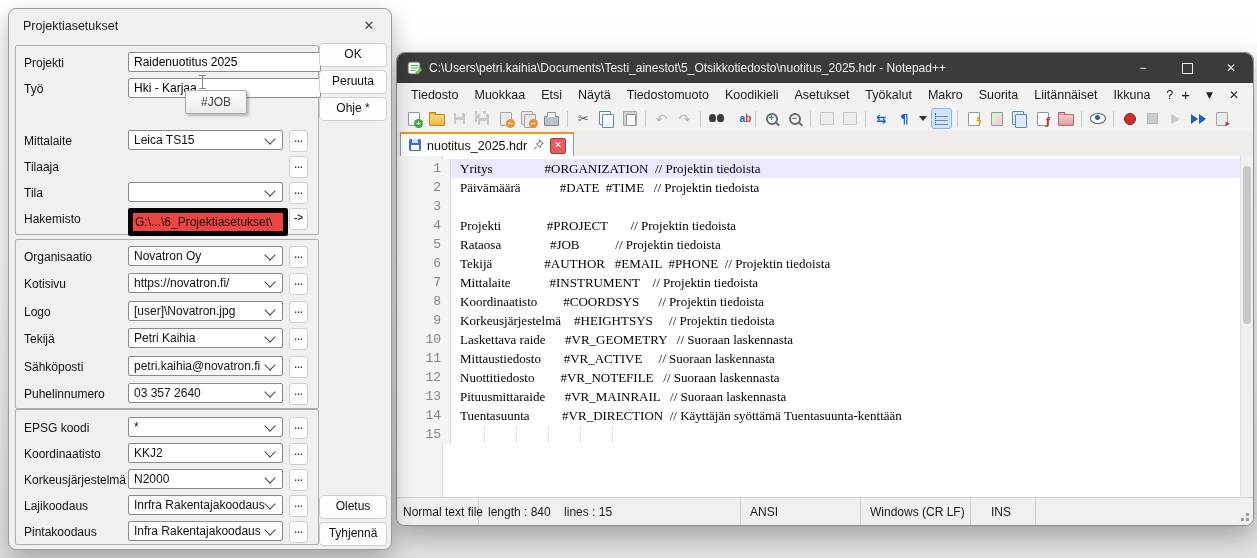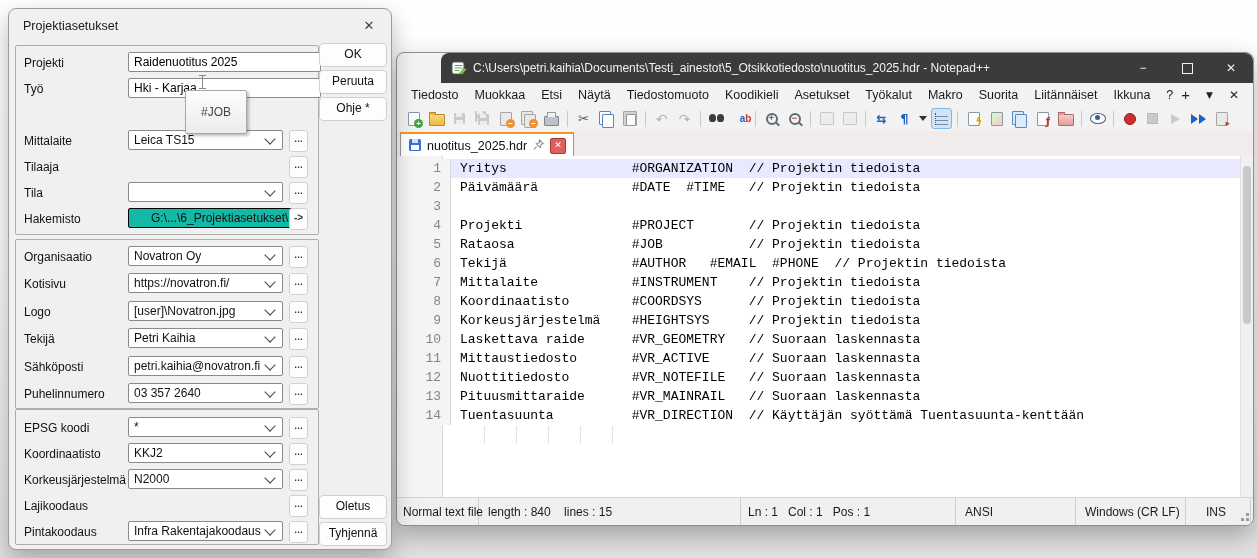--- a/index.html
+++ b/index.html
@@ -5,21 +5,21 @@
   html,body{margin:0;padding:0;}
   body{font-family:"Liberation Sans",sans-serif;font-size:12px;color:#111;}
   #screen{position:relative;width:1257px;height:558px;overflow:hidden;
           background:linear-gradient(180deg,#ffffff 0%,#fbfbfb 45%,#e2e2e2 100%);}
 
   
   #npp{position:absolute;left:396px;top:52px;width:856px;height:472px;
        background:#f2f2f2;border:1px solid #8f8f8f;border-radius:8px;
        box-shadow:0 10px 26px rgba(0,0,0,.30);}
   .npp-titlebar{position:absolute;left:0;top:0;right:0;height:30px;background:#3b3b3b;
-       border-radius:8px 8px 0 0;display:flex;align-items:center;color:#f2f2f2;margin-left:44px;}
+       border-radius:8px 8px 0 0;display:flex;align-items:center;color:#f2f2f2;}
   .npp-titlebar .appicon{margin:0 6px 0 10px;width:16px;height:16px;flex:0 0 auto;}
   .npp-title-text{font-size:12px;white-space:nowrap;overflow:hidden;flex:1;}
   .winbtn{width:44px;height:30px;display:flex;align-items:center;justify-content:center;
        color:#efefef;font-size:12px;flex:0 0 auto;}
   .winbtn.close{border-radius:0 8px 0 0;}
   .maxglyph{width:9px;height:9px;border:1px solid #efefef;display:inline-block;}
 
   .npp-menubar{position:absolute;left:0;top:30px;right:0;height:23px;background:#f2f2f2;
        display:flex;align-items:center;padding-left:6px;border-bottom:1px solid #e6e6e6;text-align:right;}
   .menu-item{padding:0 8px;line-height:22px;font-size:12.5px;color:#1a1a1a;white-space:nowrap;}
@@ -96,21 +96,21 @@
   .tab-label{font-size:12.5px;color:#111;white-space:nowrap;}
   .tab-close{width:14px;height:14px;border-radius:2px;background:#e35d5d;border:1px solid #a33a3a;
       color:#fff;font:bold 9px/12px "DejaVu Sans",sans-serif;text-align:center;}
 
   
   .npp-editor{position:absolute;left:0;top:103px;right:0;height:342px;background:#fff;overflow:hidden;}
   .eline{display:flex;height:19px;line-height:19px;font-family:"Liberation Mono","DejaVu Sans Mono",monospace;
       font-size:13px;}
   .eline .ln{flex:0 0 44px;text-align:right;padding-right:9px;background:#f4f4f4;color:#848490;
       border-right:1px solid #d9d9d9;}
-  .eline .lt{flex:1;white-space:pre;padding-left:9px;color:#000;}
+  .eline .lt{flex:1;white-space:pre;padding-left:9px;color:#000;font-family:Liberation Serif, serif;}
   .eline.current .lt{background:#e8e8ff;}
   .elines{position:absolute;left:0;top:3px;right:12px;}
   .gutter-bg{position:absolute;left:0;top:0;bottom:0;width:45px;background:#f4f4f4;border-right:1px solid #d9d9d9;}
   .vscroll{position:absolute;right:0;top:0;bottom:0;width:12px;background:#f0f0f0;border-left:1px solid #e0e0e0;}
   .vthumb{position:absolute;left:2px;width:8px;top:10px;height:158px;background:#c8c8c8;border-radius:4px;}
   .ig{position:absolute;width:1px;height:16px;border-left:1px dotted #c9c9c9;}
 
   
   .npp-status{position:absolute;left:0;bottom:0;right:0;height:27px;background:#f0f0f0;
       border-top:1px solid #d4d4d4;border-radius:0 0 8px 8px;display:flex;align-items:center;
@@ -135,29 +135,29 @@
   .tin{position:absolute;left:112px;top:0;width:186px;height:18px;border:1px solid #8a8a8a;
       background:#fff;font:12px "Liberation Sans",sans-serif;padding:0 0 0 5px;border-radius:2px;}
   .combo{position:absolute;left:112px;top:0;width:148px;height:18px;border:1px solid #8a8a8a;
       background:#fff;border-radius:2px;display:flex;align-items:center;padding-left:5px;}
   .cval{flex:1;font-size:12px;white-space:nowrap;overflow:hidden;}
   .chev{width:7px;height:7px;border-right:1.5px solid #444;border-bottom:1.5px solid #444;
       transform:rotate(45deg);margin:-3px 8px 0 0;flex:0 0 auto;}
   .dots{position:absolute;left:273px;top:0;width:17px;height:20px;background:#fdfdfd;
       border:1px solid #d0d0d0;border-radius:3px;font:bold 9px/16px "Liberation Sans",sans-serif;
       text-align:center;color:#333;}
-  .pathfield{position:absolute;left:112px;top:0;width:148px;height:18px;border:1px solid #000000;
-      background:#14b8a6;border-radius:2px;font-size:12px;line-height:18px;padding-left:22px;
+  .pathfield{position:absolute;left:112px;top:0;width:148px;height:18px;border:5px solid #000000;
+      background:#ef4444;border-radius:2px;font-size:12px;line-height:18px;padding-left:2px;
       white-space:nowrap;overflow:hidden;}
   .gobtn{position:absolute;left:273px;top:0;width:17px;height:20px;background:#fdfdfd;
       border:1px solid #d0d0d0;border-radius:3px;font:bold 10px/18px "Liberation Sans",sans-serif;
       text-align:center;color:#333;}
   .dbtn{position:absolute;left:310px;width:66px;height:22px;background:#fdfdfd;border:1px solid #d0d0d0;
       border-radius:4px;font:12px/20px "Liberation Sans",sans-serif;text-align:center;color:#111;}
-  .tooltip{position:absolute;left:176px;top:81px;min-width:48px;height:20px;padding:11px 6px;
+  .tooltip{position:absolute;left:176px;top:81px;min-width:48px;height:20px;padding:1px 6px;
       background:linear-gradient(#fdfdfd,#ececec);border:1px solid #a8a8a8;border-radius:2px;
       box-shadow:2px 2px 3px rgba(0,0,0,.25);font-size:12px;line-height:20px;text-align:center;
       color:#444;z-index:5;}
   .ibeam{position:absolute;left:190px;top:66px;width:7px;height:14px;z-index:4;}
   .ibeam:before{content:"";position:absolute;left:3px;top:0;bottom:0;width:1px;background:#888;}
   .ibeam:after{content:"";position:absolute;left:0;right:0;top:0;height:1px;background:#888;
       box-shadow:0 13px 0 0 #888;}
 </style>
 </head>
 <body>
@@ -402,35 +402,38 @@
             <span class="lt">Nuottitiedosto        #VR_NOTEFILE   // Suoraan laskennasta</span>
           </div>
         <div class="eline">
             <span class="ln">13</span>
             <span class="lt">Pituusmittaraide      #VR_MAINRAIL   // Suoraan laskennasta</span>
           </div>
         <div class="eline">
             <span class="ln">14</span>
             <span class="lt">Tuentasuunta          #VR_DIRECTION  // Käyttäjän syöttämä Tuentasuunta-kenttään</span>
           </div>
+        <div class="eline">
+            <span class="ln">15</span>
+            <span class="lt"></span>
+          </div>
       </div>
       <div class="ig" style="left:87px;top:271px"></div>
       <div class="ig" style="left:119px;top:271px"></div>
       <div class="ig" style="left:151px;top:271px"></div>
       <div class="ig" style="left:183px;top:271px"></div>
       <div class="ig" style="left:215px;top:271px"></div>
       <div class="vscroll">
           <div class="vthumb"></div>
         </div>
     </div>
 
     <div class="npp-status">
       <span class="st" style="width:82px;padding-left:6px">Normal text file</span>
       <span class="st" style="width:262px;padding-left:9px">length : 840    lines : 15</span>
-      <span class="st" style="width:215px;padding-left:7px">Ln : 1   Col : 1   Pos : 1</span>
       <span class="st" style="width:120px;padding-left:9px">ANSI</span>
       <span class="st" style="width:110px;padding-left:9px">Windows (CR LF)</span>
       <span class="st" style="width:65px;padding-left:20px">INS</span>
       <span class="grip"></span>
     </div>
   </div>
 
   <div id="dlg">
     <span class="dlg-title">Projektiasetukset</span>
     <span class="dlg-close">✕</span>
@@ -545,20 +548,24 @@
       <div class="drow" style="top:59px">
         <span class="dlbl">Korkeusjärjestelmä</span>
         <div class="combo">
             <span class="cval">N2000</span>
             <span class="chev"></span>
           </div>
         <span class="dots">…</span>
       </div>
       <div class="drow" style="top:85px">
         <span class="dlbl">Lajikoodaus</span>
+        <div class="combo">
+            <span class="cval">Inrfra Rakentajakoodaus</span>
+            <span class="chev"></span>
+          </div>
         <span class="dots">…</span>
       </div>
       <div class="drow" style="top:111px">
         <span class="dlbl">Pintakoodaus</span>
         <div class="combo">
             <span class="cval">Infra Rakentajakoodaus</span>
             <span class="chev"></span>
           </div>
         <span class="dots">…</span>
       </div>

